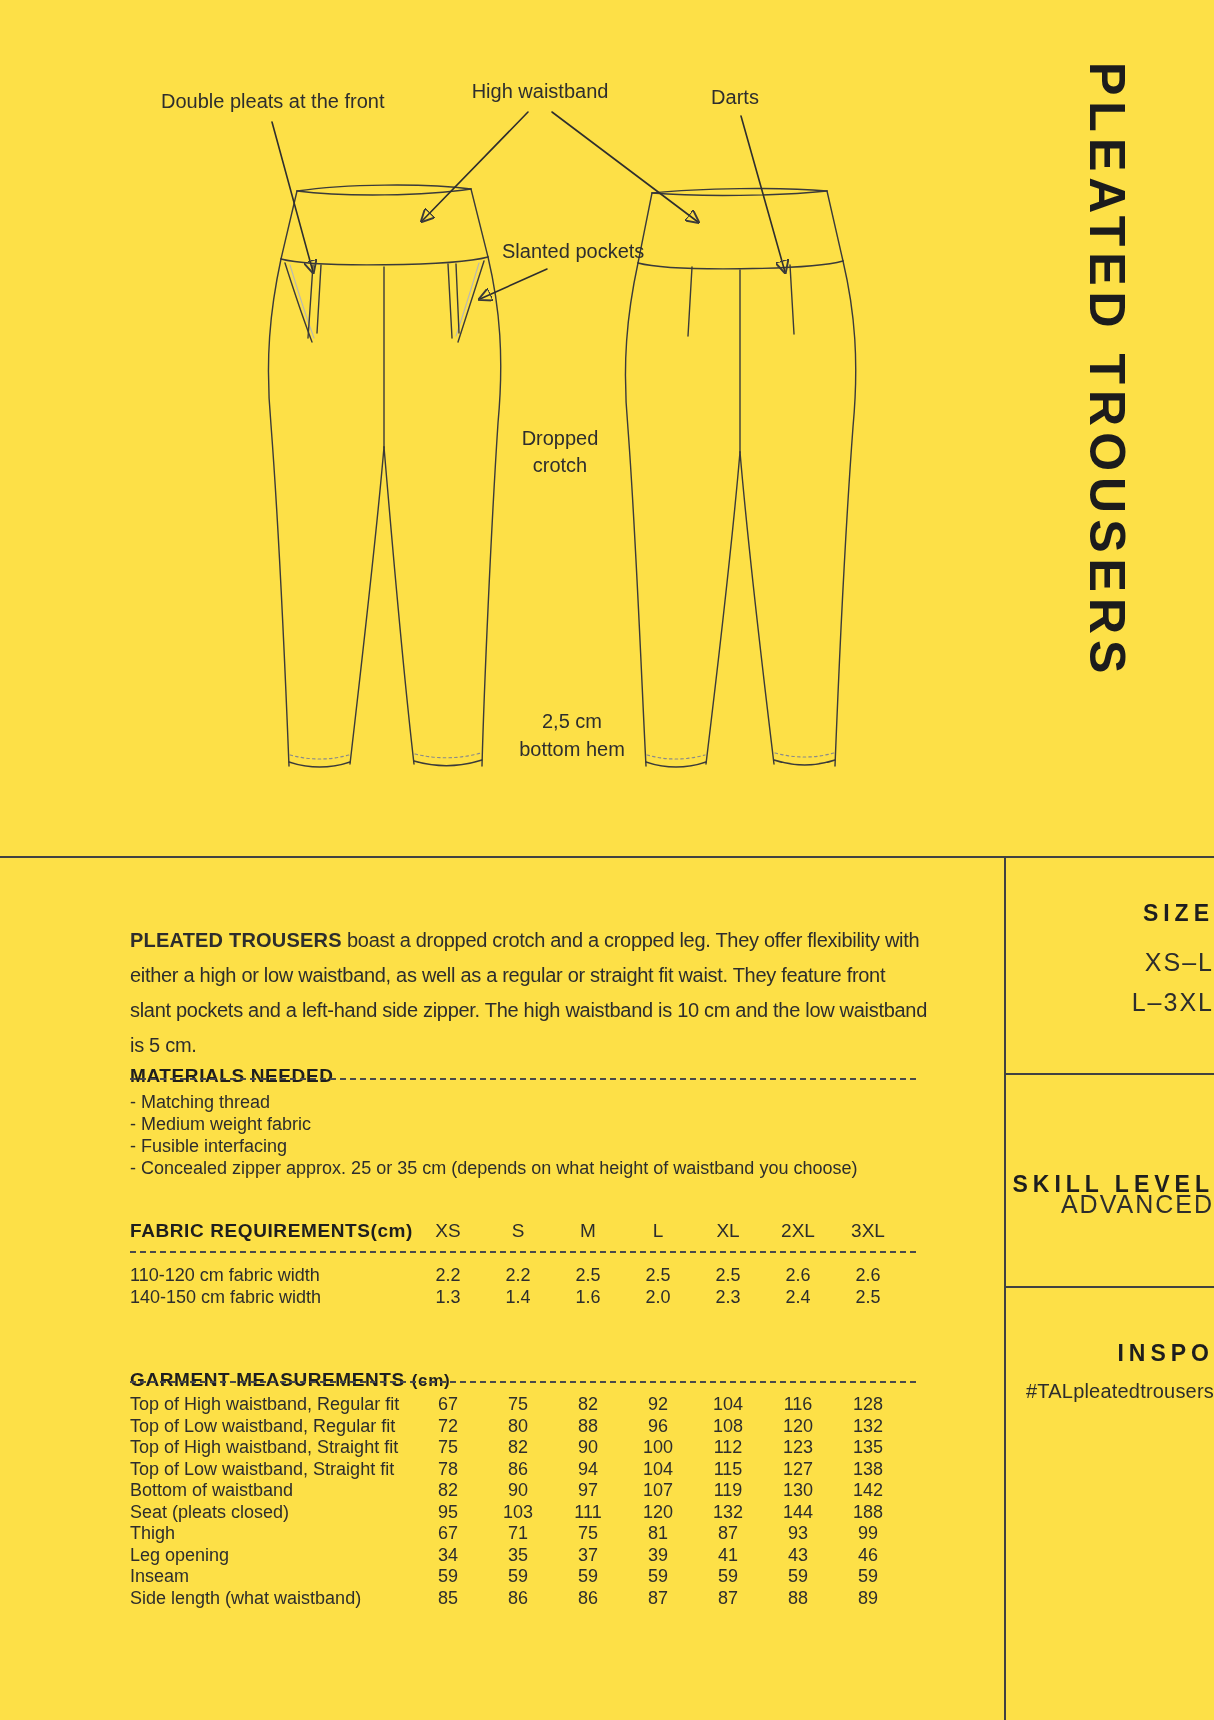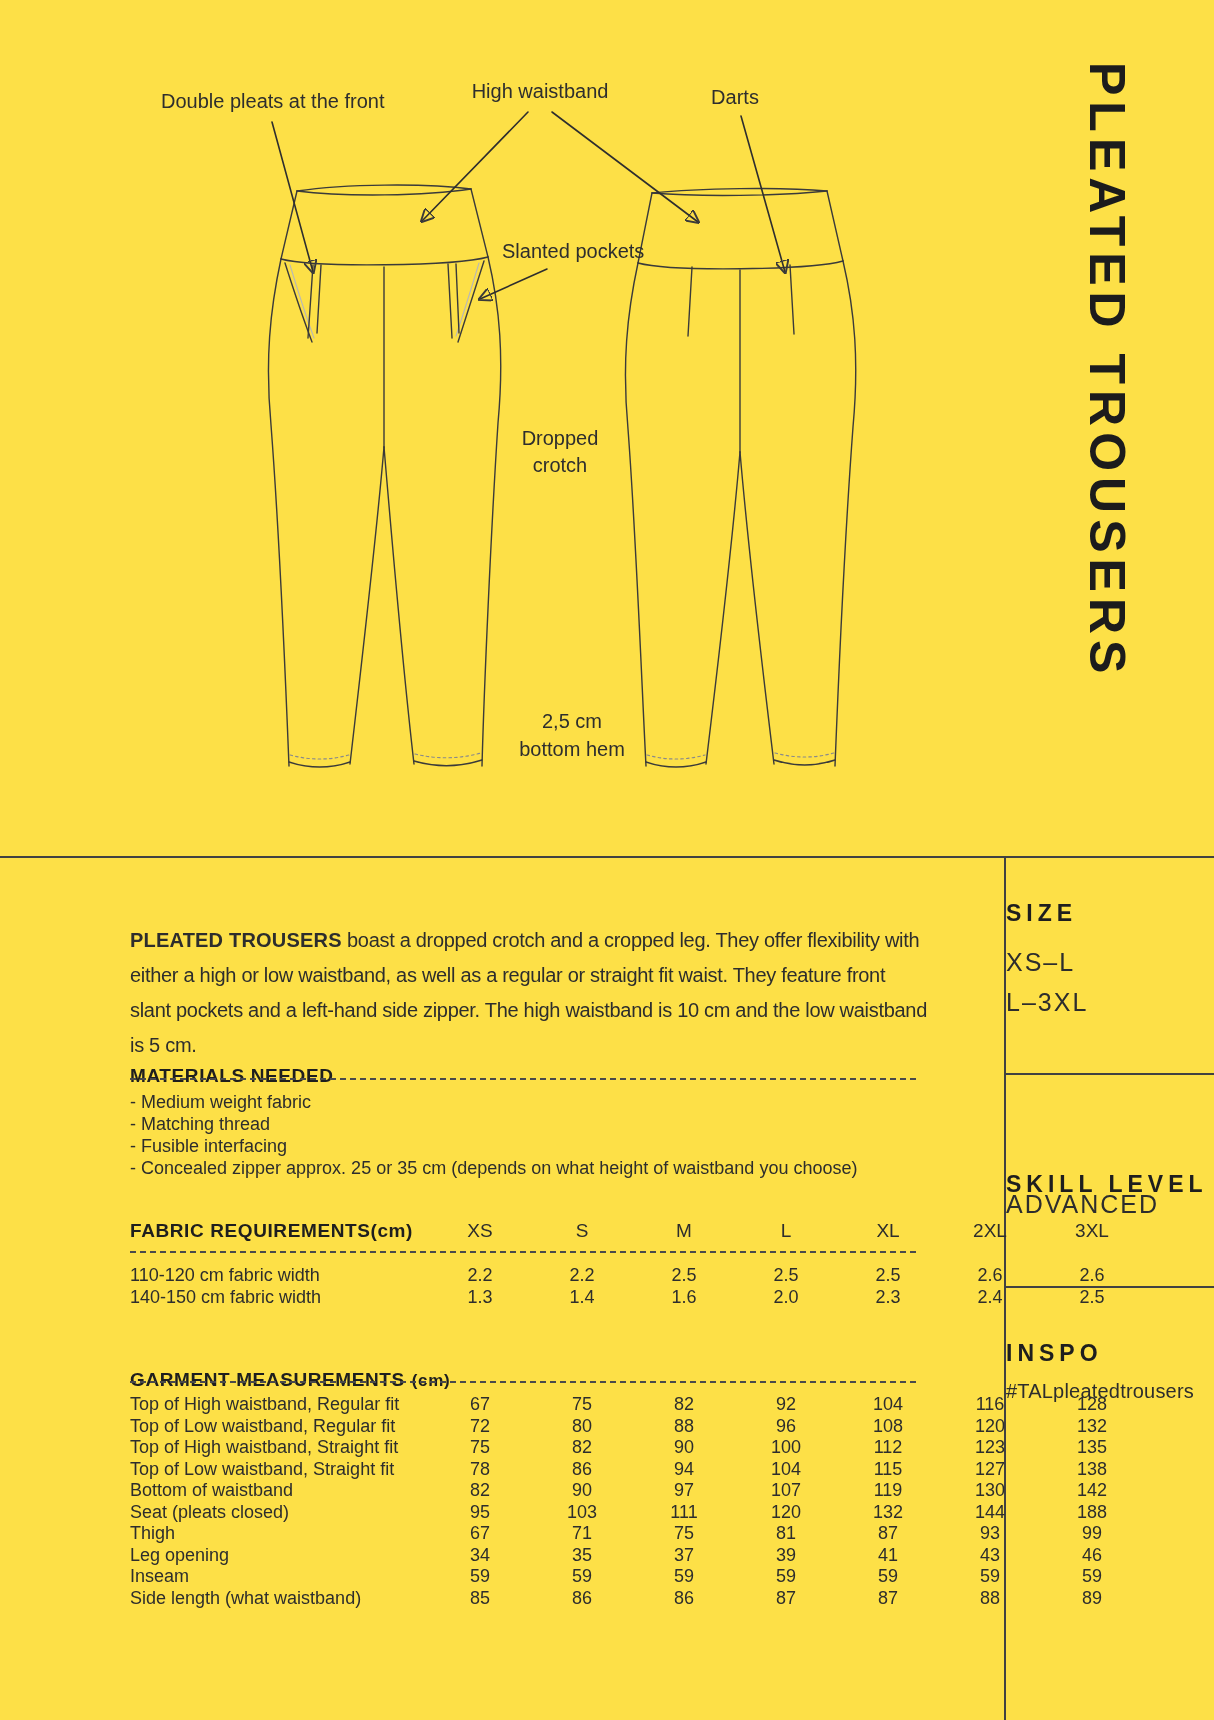--- a/index.html
+++ b/index.html
@@ -23,38 +23,38 @@
   }
   
   .divider-h { position:absolute; left:0; top:856px; width:1214px; height:2px; background:#414141; }
   .divider-v { position:absolute; left:1004px; top:856px; width:2px; height:864px; background:#414141; }
   .sb-divider { position:absolute; left:1006px; width:208px; height:2px; background:#414141; }
   .dashed {
     position:absolute; left:130px; width:786px; height:2px;
     background:repeating-linear-gradient(90deg,#4a4a4a 0 6px, transparent 6px 10px);
   }
   
-  .sidebar-block { position:absolute; left:1006px; width:208px; text-align:left; }
+  .sidebar-block { position:absolute; left:1006px; width:208px; text-align:right; }
   .sb-heading { font-weight:700; font-size:23px; letter-spacing:5px; color:#1e1e1e; }
   .sb-value { font-size:25px; letter-spacing:2px; color:#2d2d2d; line-height:40px; }
   .sb-value-sm { font-size:20px; letter-spacing:0.2px; color:#2d2d2d; }
   
   .desc {
     position:absolute; left:130px; top:903px; width:800px;
     font-size:20px; line-height:35px; letter-spacing:-0.3px;
   }
   .desc b { font-weight:700; letter-spacing:0.2px; }
   .sec-heading {
     position:absolute; left:130px; font-size:19px; font-weight:700;
     letter-spacing:0.6px; color:#1e1e1e;
   }
   .sec-heading .unit { font-size:16px; margin-left:7px; }
   .materials { position:absolute; left:130px; top:1091px; font-size:18px; line-height:22px; }
   .table { position:absolute; left:130px; }
-  .trow { display:grid; grid-template-columns:283px repeat(7,70px); align-items:baseline;gap:32px; }
+  .trow { display:grid; grid-template-columns:283px repeat(7,70px); align-items:baseline; }
   .tlabel { text-align:left; white-space:nowrap; }
   .tcell { text-align:center; }
   #fabric-header { top:1220px; font-size:18px; }
   #fabric-header .tlabel { font-size:19px; font-weight:700; letter-spacing:0.6px; color:#1e1e1e; }
   #fabric-header .thead { font-size:19px; font-weight:400; }
   #fabric-rows { top:1264px; font-size:18px; }
   #fabric-rows .trow { line-height:22px; }
   #garment-rows { top:1394px; font-size:18px; }
   #garment-rows .trow { line-height:21.5px; }
 </style>
@@ -147,22 +147,22 @@
   <div class="sidebar-block sb-value" style="top:1184px;">ADVANCED</div>
 
   <div class="sidebar-block sb-heading" style="top:1340px;">INSPO</div>
   <div class="sidebar-block sb-value-sm" style="top:1380px;">#TALpleatedtrousers</div>
 
   <p class="desc"><b>PLEATED TROUSERS</b><span> boast a dropped crotch and a cropped leg. They offer flexibility with either a high or low waistband, as well as a regular or straight fit waist. They feature front slant pockets and a left-hand side zipper. The high waistband is 10 cm and the low waistband is 5 cm.</span></p>
 
   <h3 class="sec-heading" style="top:1046px;">MATERIALS NEEDED</h3>
   <div class="dashed" style="top:1078px;"></div>
   <div class="materials">
+    <div>- Matching thread</div>
     <div>- Medium weight fabric</div>
-    <div>- Matching thread</div>
     <div>- Fusible interfacing</div>
     <div>- Concealed zipper approx. 25 or 35 cm (depends on what height of waistband you choose)</div>
   </div>
 
   <div class="table trow" id="fabric-header">
     <div class="tlabel"><span>FABRIC REQUIREMENTS</span><span class="unit">(cm)</span></div>
   <div class="tcell thead">XS</div>
       <div class="tcell thead">S</div>
       <div class="tcell thead">M</div>
       <div class="tcell thead">L</div>

